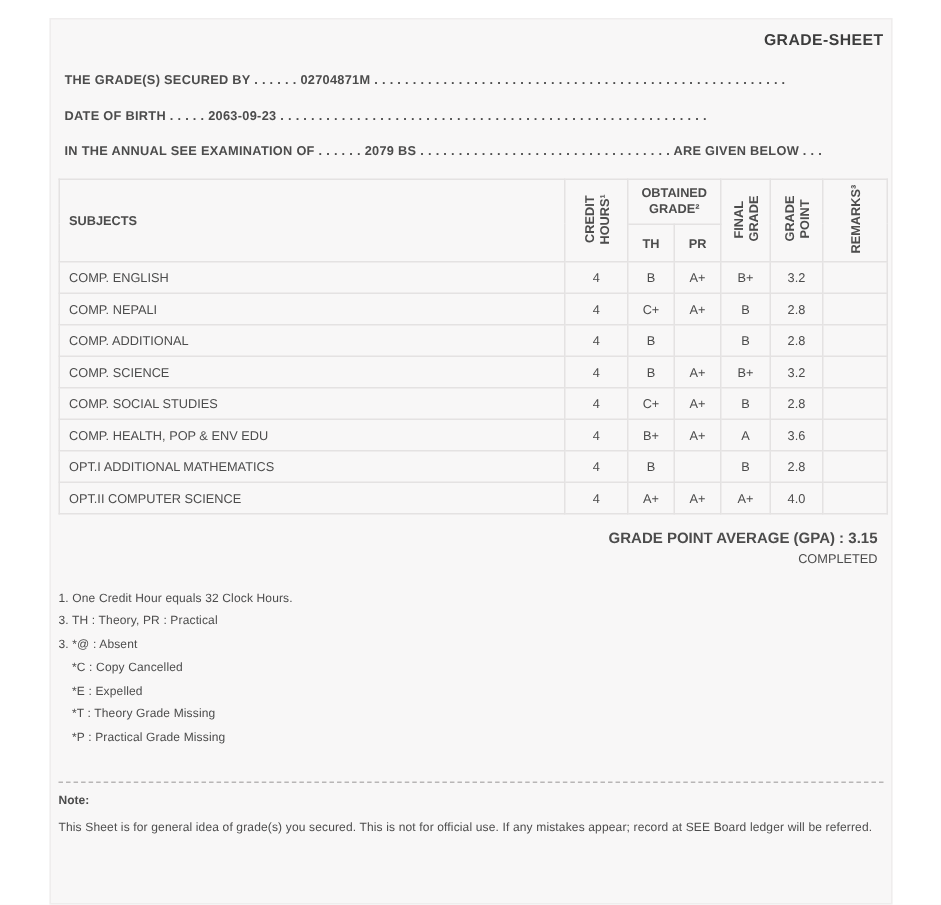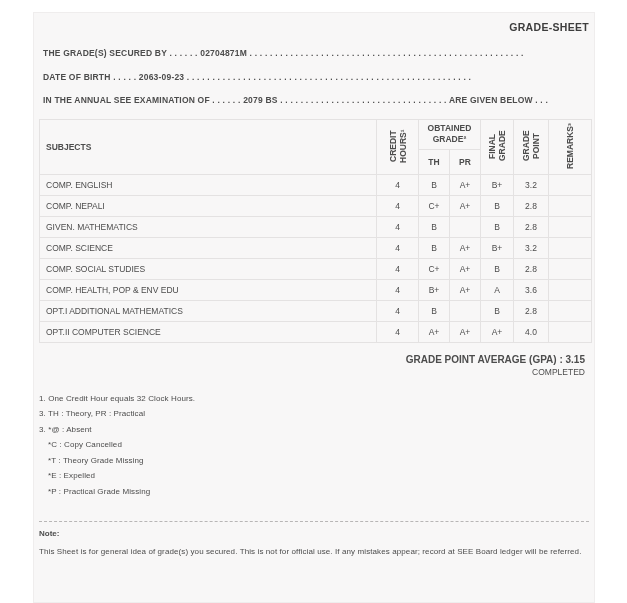--- a/index.html
+++ b/index.html
@@ -102,21 +102,21 @@
       <tr>
         <td class="cell subject-cell">COMP. NEPALI</td>
         <td class="cell">4</td>
         <td class="cell">C+</td>
         <td class="cell">A+</td>
         <td class="cell">B</td>
         <td class="cell">2.8</td>
         <td class="cell"></td>
       </tr>
       <tr>
-        <td class="cell subject-cell">GIVEN. MATHEMATICS</td>
+        <td class="cell subject-cell">COMP. ADDITIONAL</td>
         <td class="cell">4</td>
         <td class="cell">B</td>
         <td class="cell"></td>
         <td class="cell">B</td>
         <td class="cell">2.8</td>
         <td class="cell"></td>
       </tr>
       <tr>
         <td class="cell subject-cell">COMP. SCIENCE</td>
         <td class="cell">4</td>
@@ -168,22 +168,22 @@
   <div class="summary">
     <div class="gpa-line"><span>GRADE POINT AVERAGE (GPA) :</span> <span>3.15</span></div>
     <div class="status-line">COMPLETED</div>
   </div>
 
   <div class="footnotes">
     <div class="footnote">1. One Credit Hour equals 32 Clock Hours.</div>
     <div class="footnote">3. TH : Theory, PR : Practical</div>
     <div class="footnote">3. *@ : Absent</div>
     <div class="footnote sub">*C : Copy Cancelled</div>
+    <div class="footnote sub">*E : Expelled</div>
     <div class="footnote sub">*T : Theory Grade Missing</div>
-    <div class="footnote sub">*E : Expelled</div>
     <div class="footnote sub">*P : Practical Grade Missing</div>
   </div>
 
   <div class="divider"></div>
   <div class="note-label">Note:</div>
   <div class="note-text">This Sheet is for general idea of grade(s) you secured. This is not for official use. If any mistakes appear; record at SEE Board ledger will be referred.</div>
 
 </div>
 
 </body></html>

